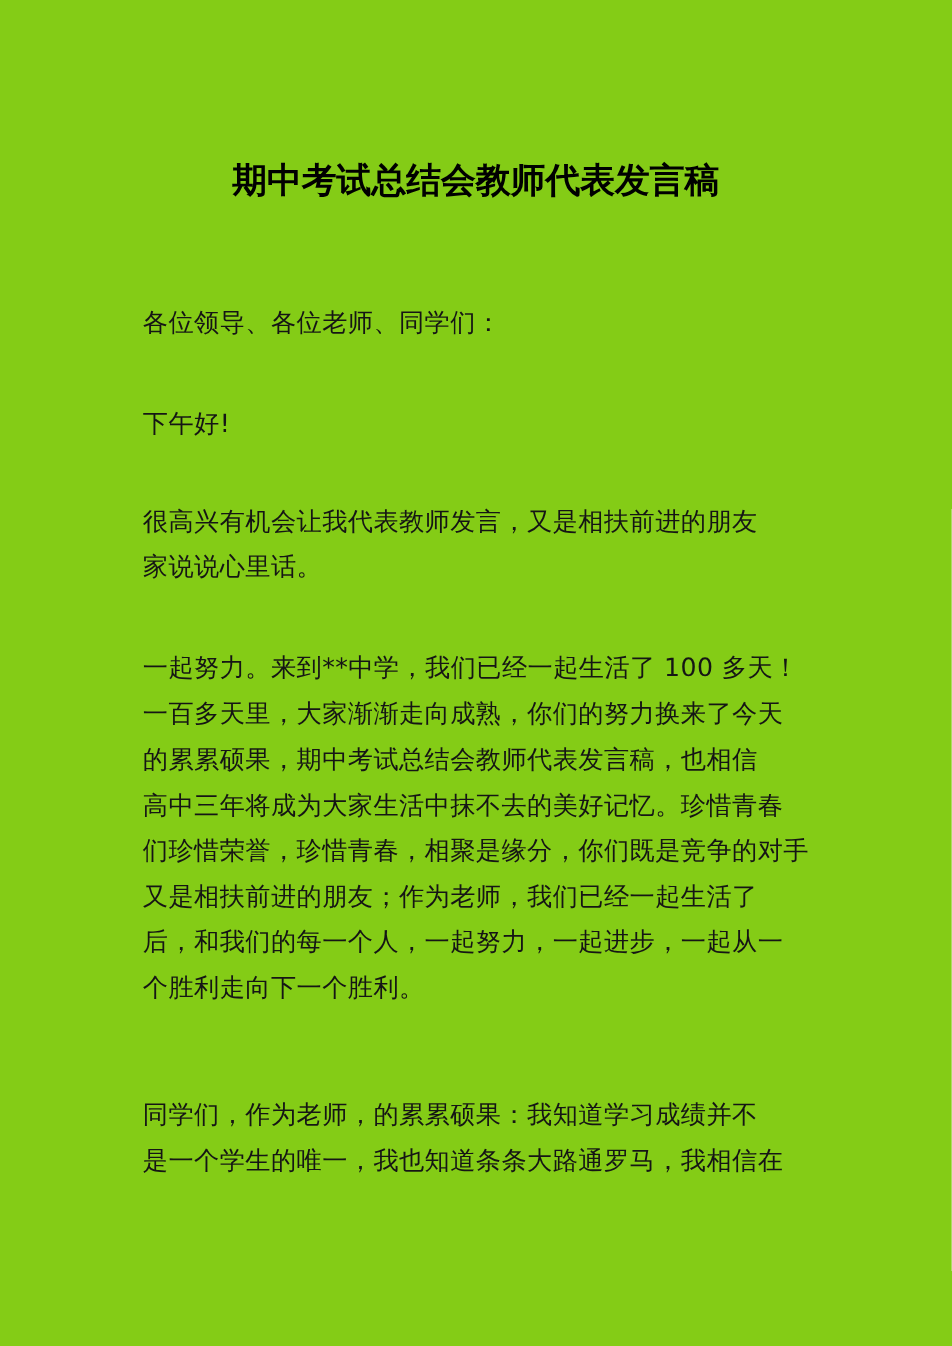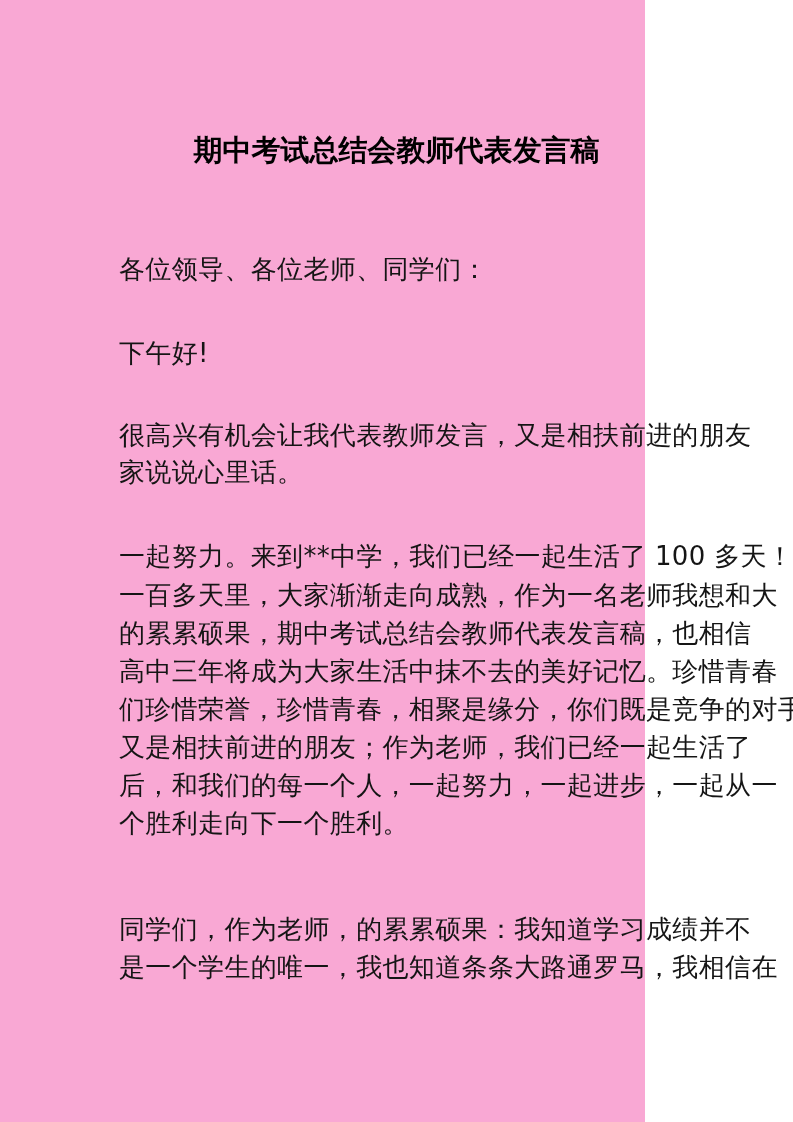--- a/index.html
+++ b/index.html
@@ -11,41 +11,41 @@
     width: 793px;
     height: 1122px;
     position: relative;
     overflow: hidden;
     font-family: "DejaVu Sans", "Liberation Sans", sans-serif;
     color: #111111;
   }
   .page {
     position: absolute;
     left: 0; top: 0;
-    width: 645px;
+    width: 793px;
     height: 1122px;
-    background: #f9a8d4;
+    background: #84cc16;
   }
   .title {
     position: absolute;
     left: 0;
     top: 128px;
     width: 793px;
     text-align: center;
     font-size: 29px;
     font-weight: bold;
     line-height: 44px;
     color: #000000;
     letter-spacing: 0px;
   }
   .line {
     position: absolute;
     left: 119px;
     width: 560px;
-    font-size: 26px;
+    font-size: 21px;
     line-height: 30px;
     white-space: nowrap;
     color: #151515;
     letter-spacing: 0.35px;
   }
 </style>
 </head>
 <body>
 
 <div class="page">
@@ -60,21 +60,21 @@
     <div class="line" style="top:338px">下午好!</div>
   </div>
 
   <div>
     <div class="line" style="top:420px">很高兴有机会让我代表教师发言，又是相扶前进的朋友</div>
     <div class="line" style="top:457px">家说说心里话。</div>
   </div>
 
   <div>
     <div class="line" style="top:541px">一起努力。来到**中学，我们已经一起生活了 100 多天！</div>
-    <div class="line" style="top:580px">一百多天里，大家渐渐走向成熟，作为一名老师我想和大</div>
+    <div class="line" style="top:580px">一百多天里，大家渐渐走向成熟，你们的努力换来了今天</div>
     <div class="line" style="top:618px">的累累硕果，期中考试总结会教师代表发言稿，也相信</div>
     <div class="line" style="top:656px">高中三年将成为大家生活中抹不去的美好记忆。珍惜青春</div>
     <div class="line" style="top:694px">们珍惜荣誉，珍惜青春，相聚是缘分，你们既是竞争的对手</div>
     <div class="line" style="top:732px">又是相扶前进的朋友；作为老师，我们已经一起生活了</div>
     <div class="line" style="top:770px">后，和我们的每一个人，一起努力，一起进步，一起从一</div>
     <div class="line" style="top:808px">个胜利走向下一个胜利。</div>
   </div>
 
   <div>
     <div class="line" style="top:914px">同学们，作为老师，的累累硕果：我知道学习成绩并不</div>

